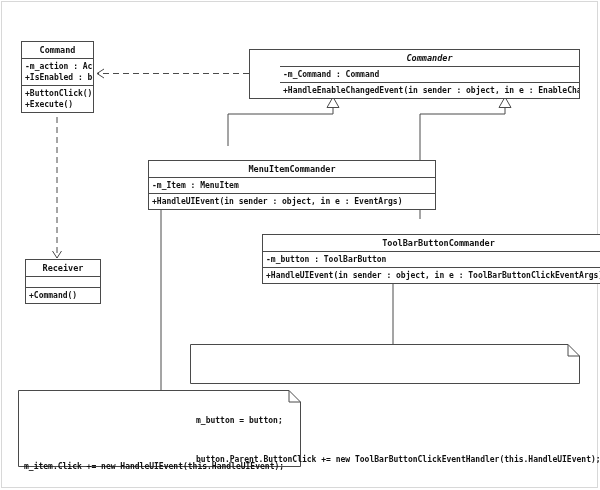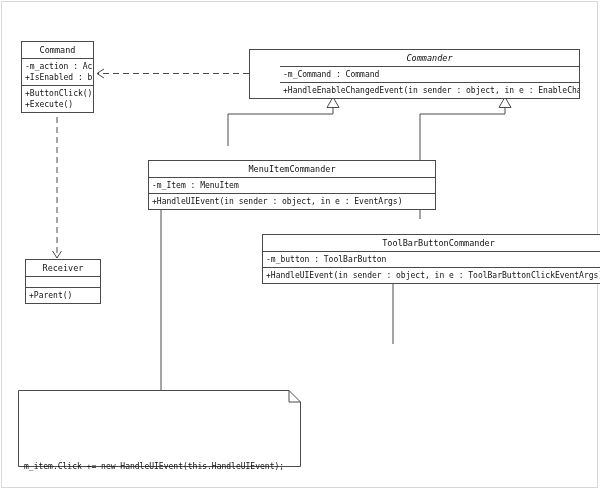--- a/index.html
+++ b/index.html
@@ -7,20 +7,21 @@
     padding: 0;
     background: #ffffff;
   }
   #canvas {
     position: relative;
     width: 600px;
     height: 490px;
     background: #ffffff;
     font-family: "DejaVu Sans Mono", "Liberation Mono", monospace;
     overflow: hidden;
+    font-weight: bold;
   }
   #frame {
     position: absolute;
     left: 0.5px; top: 0.5px;
     width: 597px; height: 487px;
     border: 1px solid #d8d8d8;
     box-sizing: border-box;
   }
   svg#wires {
     position: absolute;
@@ -154,24 +155,34 @@
       <div>+HandleUIEvent(in sender : object, in e : ToolBarButtonClickEventArgs)</div>
     </div>
   </div>
 
   <div class="uml-class" id="cls-receiver" style="left:25px; top:259px; width:76px;">
     <div class="row name">Receiver</div>
     <div class="row compartment empty">
       <div></div>
     </div>
     <div class="row compartment">
-      <div>+Parent()</div>
+      <div>+Command()</div>
     </div>
   </div>
 
+  <div class="uml-note" id="note-toolbar" style="left:190px; top:344px; width:390px; height:40px;">
+    <svg class="note-shape" viewBox="0 0 390 40" preserveAspectRatio="none">
+      <path d="M0.5,0.5 L378,0.5 L389.5,12 L389.5,39.5 L0.5,39.5 Z" fill="#ffffff" stroke="#4a4a4a" stroke-width="1" vector-effect="non-scaling-stroke"></path>
+      <path d="M378,0.5 L378,12 L389.5,12" fill="none" stroke="#4a4a4a" stroke-width="1" vector-effect="non-scaling-stroke"></path>
+    </svg>
+    <div class="note-body">
+      <div>m_button = button;</div>
+      <div>button.Parent.ButtonClick += new ToolBarButtonClickEventHandler(this.HandleUIEvent);</div>
+    </div>
+  </div>
 
   <div class="uml-note" id="note-menuitem" style="left:18px; top:390px; width:283px; height:77px;">
     <svg class="note-shape" viewBox="0 0 283 77" preserveAspectRatio="none">
       <path d="M0.5,0.5 L271,0.5 L282.5,12 L282.5,76.5 L0.5,76.5 Z" fill="#ffffff" stroke="#4a4a4a" stroke-width="1" vector-effect="non-scaling-stroke"></path>
       <path d="M271,0.5 L271,12 L282.5,12" fill="none" stroke="#4a4a4a" stroke-width="1" vector-effect="non-scaling-stroke"></path>
     </svg>
     <div class="note-body">
       <div>m_item.Click += new HandleUIEvent(this.HandleUIEvent);</div>
       
       

